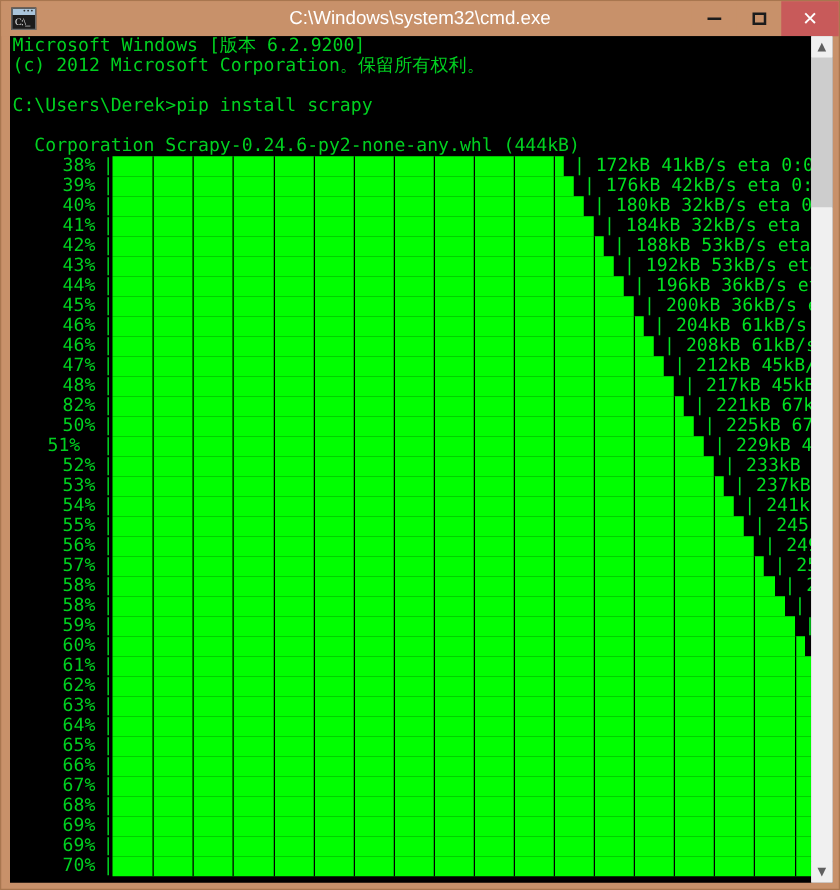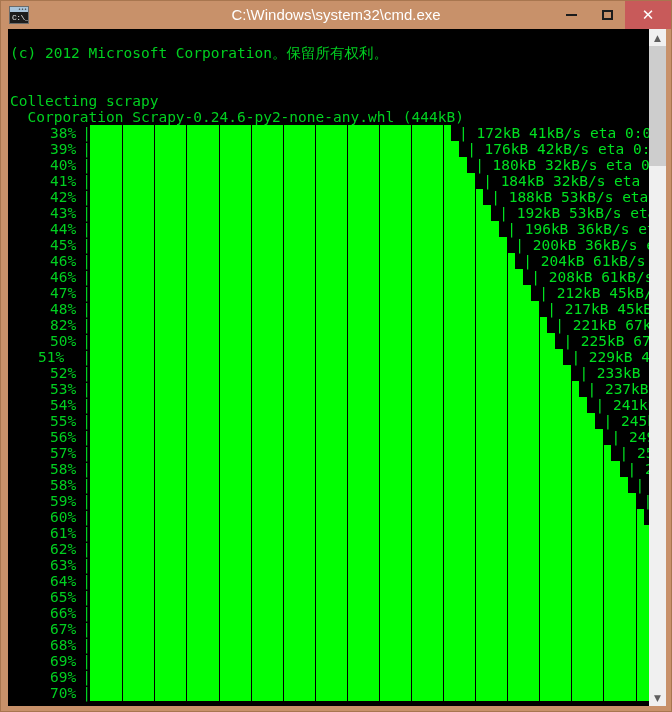--- a/index.html
+++ b/index.html
@@ -25,21 +25,21 @@
     box-sizing:border-box;overflow:hidden;
   }
   .title-icon .bar{
     position:absolute;left:0;top:0;width:100%;height:5px;background:#a9c4da;
   }
   .title-icon .dots{
     position:absolute;right:1px;top:0px;color:#333;font-size:5px;line-height:5px;
   }
   .title-icon .prompt{
     position:absolute;left:2px;top:6px;color:#e8e8e8;
-    font-size:8px;line-height:9px;font-family:Liberation Mono, monospace;
+    font-size:8px;line-height:9px;font-family:Liberation Serif, serif;
     letter-spacing:-0.5px;
   }
   .title-text{
     position:absolute;left:0;top:0;width:670px;height:28px;
     line-height:28px;text-align:center;
     color:#ffffff;font-size:15px;
     font-family:"Liberation Sans", sans-serif;
   }
   .winbtns{position:absolute;right:0;top:0;height:28px;display:flex;}
   .winbtn{
@@ -153,23 +153,24 @@
           </div>
       </div>
       <div class="winbtn close">
         <div class="glyph">✕</div>
       </div>
     </div>
   </div>
 
   <div class="console-frame">
     <div class="console" id="console">
+        <div class="cline" style="position: absolute; left: 2px; top: 0px;">Microsoft Windows [版本 6.2.9200]</div>
         <div class="cline" style="position: absolute; left: 2px; top: 16px;">(c) 2012 Microsoft Corporation。保留所有权利。</div>
         <div class="cline" style="position: absolute; left: 2px; top: 32px;"></div>
-        <div class="cline" style="position: absolute; left: 2px; top: 64px;">Collecting scrapy</div>
+        <div class="cline" style="position: absolute; left: 2px; top: 48px;">C:\Users\Derek&gt;pip install scrapy</div>
         <div class="cline" style="position: absolute; left: 2px; top: 80px;">  Corporation Scrapy-0.24.6-py2-none-any.whl (444kB)</div>
         <div class="prow" style="position: absolute; left: 0px; top: 96px; width: 641px;">
           <span class="pct" style="left: 42.1px;">38%</span>
           <span class="pct" style="left: 74.18px;">|</span>
           <div class="bar" style="left: 82.2px; width: 360.9px;"></div>
           <div class="barsep" style="left: 114.28px;"></div>
           <div class="barsep" style="left: 146.36px;"></div>
           <div class="barsep" style="left: 178.44px;"></div>
           <div class="barsep" style="left: 210.52px;"></div>
           <div class="barsep" style="left: 242.6px;"></div>

